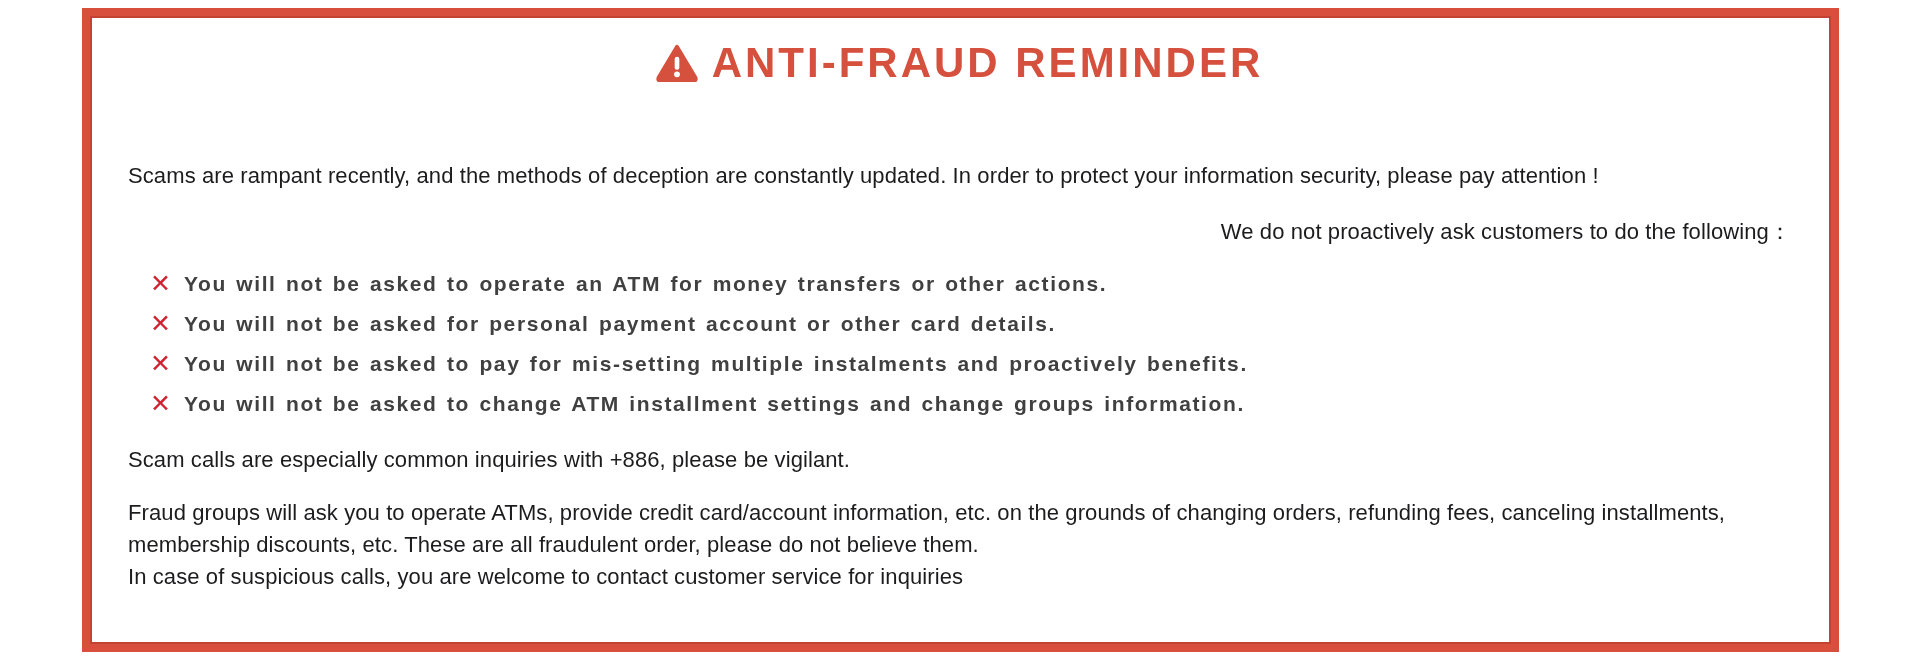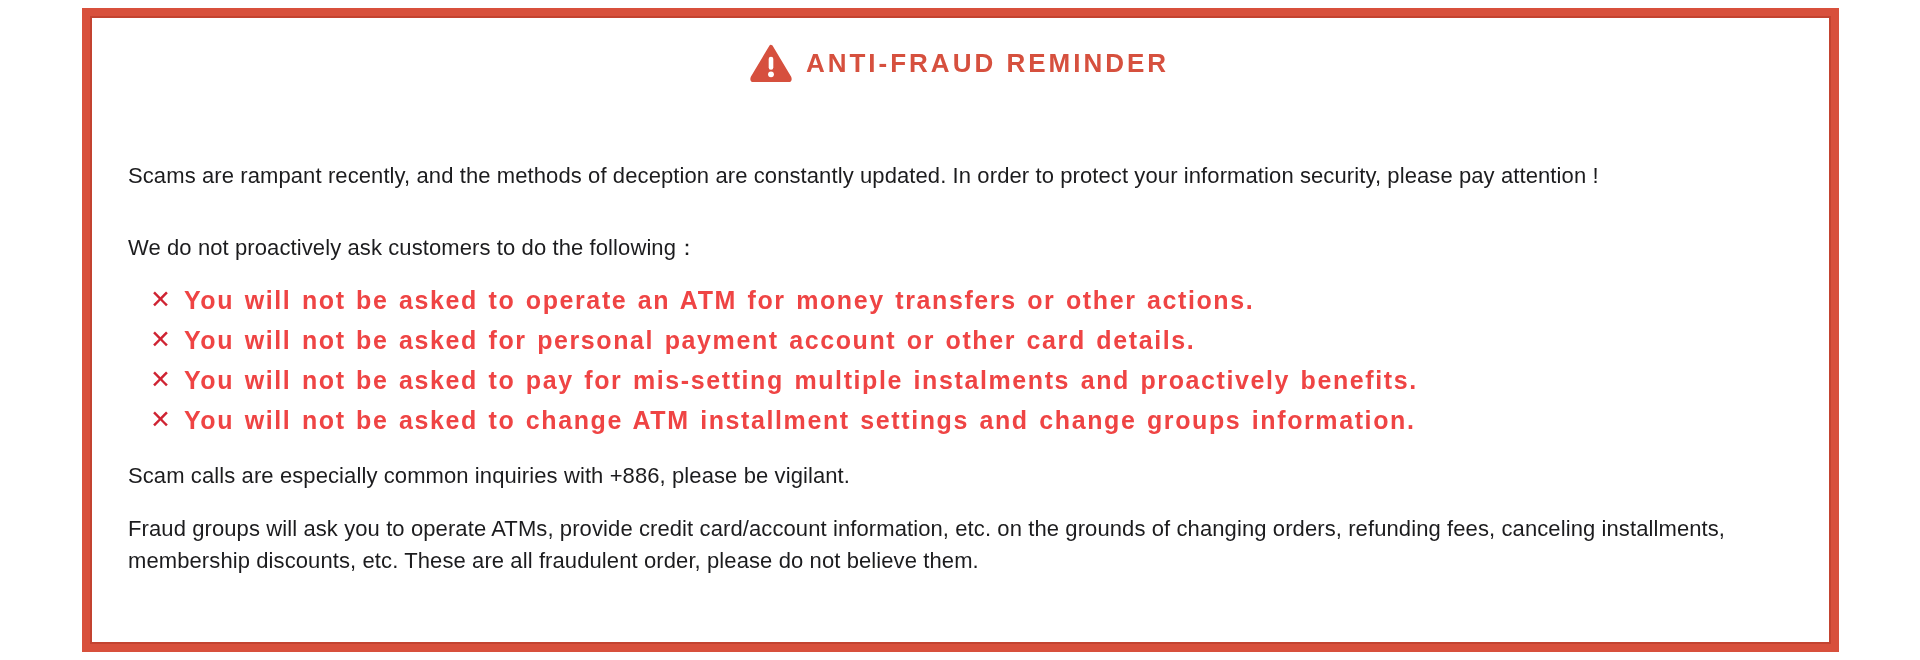--- a/index.html
+++ b/index.html
@@ -29,58 +29,58 @@
     align-items: center;
     gap: 14px;
     margin-top: 26px;
   }
   .warning-svg {
     width: 42px;
     height: 38px;
     display: block;
   }
   .title-text {
-    font-size: 26px;
+    font-size: 42px;
     font-weight: 700;
     letter-spacing: 3px;
     color: #d6503e;
     line-height: 42px;
     white-space: nowrap;
   }
   .para {
     font-size: 22px;
     line-height: 32px;
     color: #1c1c1e;
     letter-spacing: 0.1px;
   }
   .intro       { margin-top: 76px; }
-  .list-intro  { margin-top: 40px; }
+  .list-intro  { margin-top: 24px; text-align: right; }
   .rules-list {
     list-style: none;
     margin-top: 16px;
     margin-left: 22px;
   }
   .rule-item {
     display: flex;
     align-items: center;
     height: 40px;
     gap: 13px;
   }
   .x-mark {
     color: #cf2332;
     font-size: 25px;
     font-weight: 700;
     line-height: 1;
     flex: 0 0 auto;
     transform: translateY(-1px);
   }
   .rule-text {
-    font-size: 25px;
+    font-size: 21px;
     font-weight: 700;
-    color: #ef4444;
+    color: #404040;
     letter-spacing: 1.6px;
     word-spacing: 2px;
     white-space: nowrap;
   }
   .scam-note { margin-top: 20px; }
   .closing   { margin-top: 21px; }
   .closing-line { display: block; }
 </style>
 </head>
 <body>
@@ -120,16 +120,17 @@
         <span class="x-mark">✕</span>
         <span class="rule-text">You will not be asked to change ATM installment settings and change groups information.</span>
       </li>
     </ul>
 
     <p class="para scam-note">Scam calls are especially common inquiries with +886, please be vigilant.</p>
 
     <div class="para closing">
       <span class="closing-line">Fraud groups will ask you to operate ATMs, provide credit card/account information, etc. on the grounds of changing orders, refunding fees, canceling installments,</span>
       <span class="closing-line">membership discounts, etc. These are all fraudulent order, please do not believe them.</span>
+      <span class="closing-line">In case of suspicious calls, you are welcome to contact customer service for inquiries</span>
     </div>
 
   </div>
 </div>
 
 </body></html>

